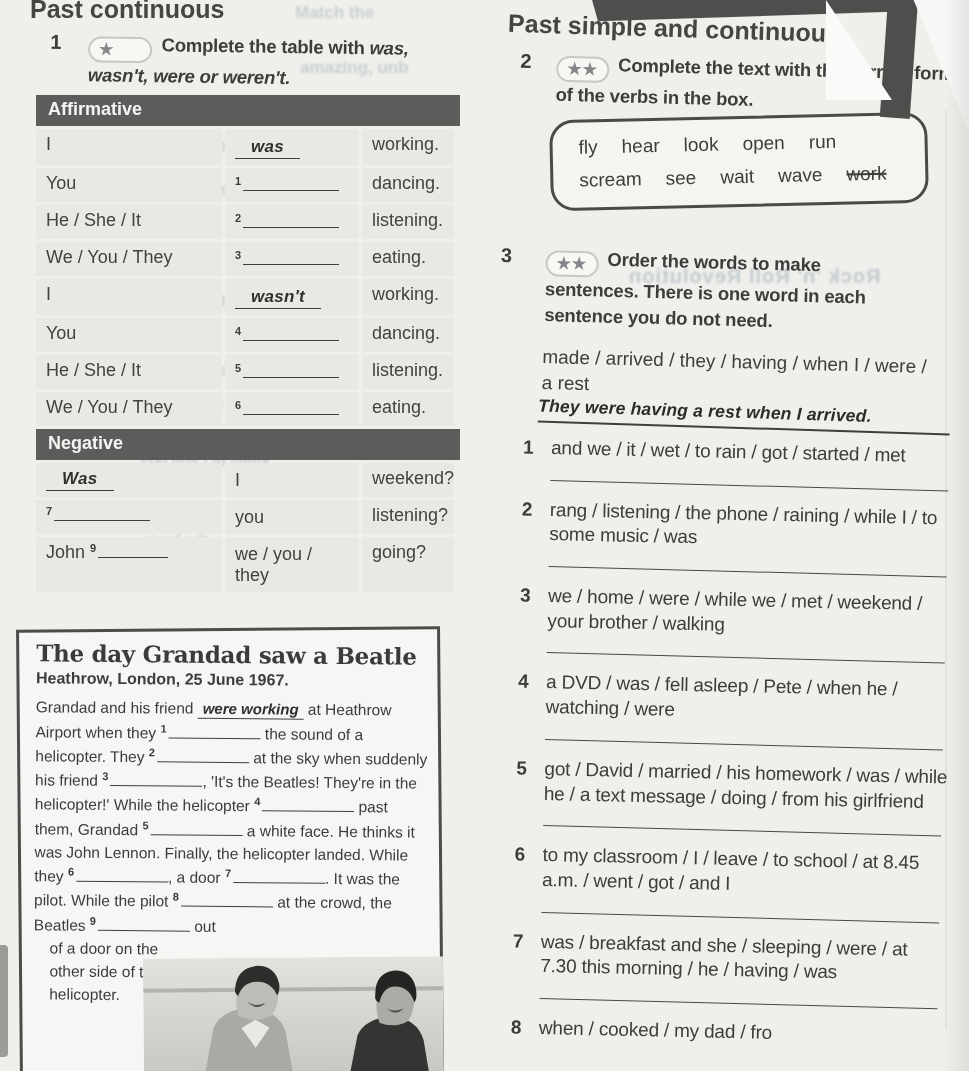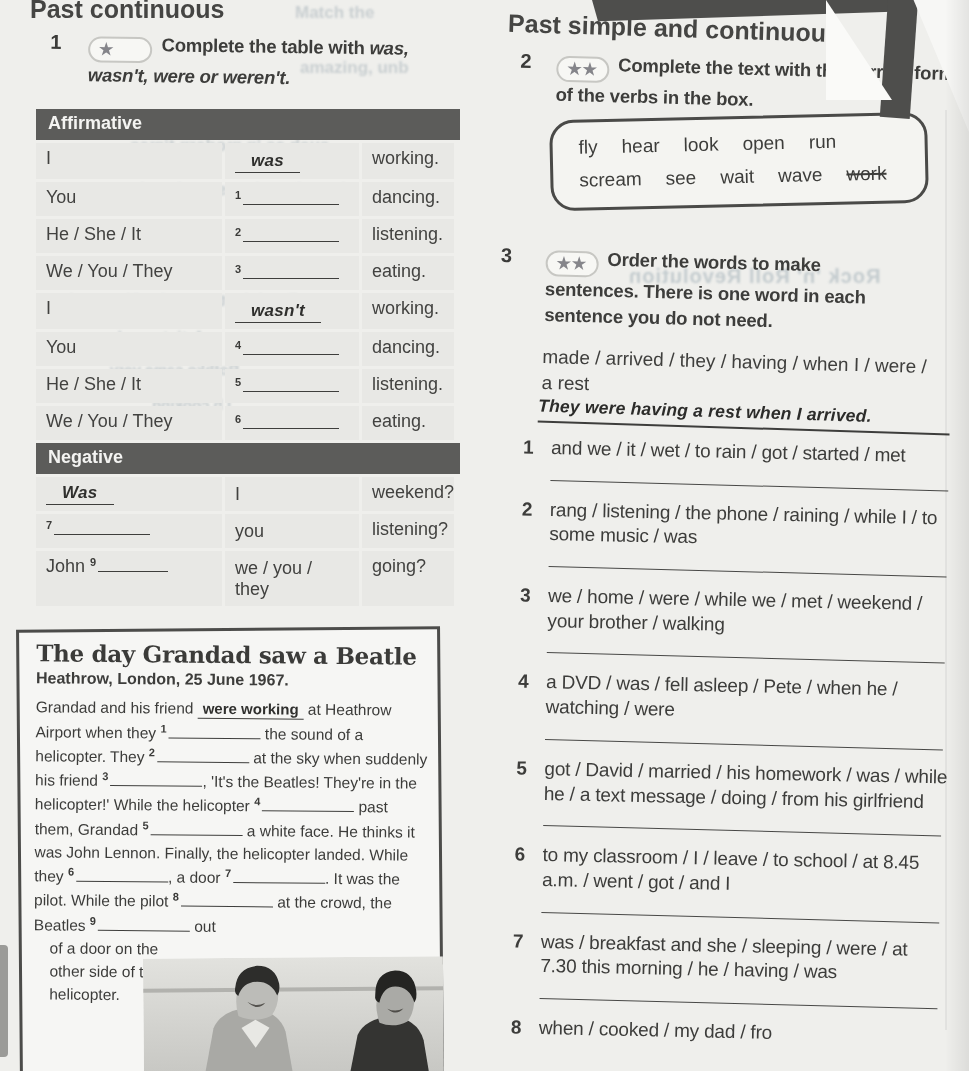--- a/index.html
+++ b/index.html
@@ -36,36 +36,36 @@
   .badge.one{padding-right:36px;}
   .iv{font-style:italic;}
   sup.bn{font-size:11px;font-weight:bold;vertical-align:6px;margin-right:2px;color:#3b3b39;}
   .line{display:inline-block;width:96px;border-bottom:1.6px solid #3e3e3c;height:13px;}
   .hand{font-weight:bold;font-style:italic;font-size:17px;letter-spacing:.3px;color:#2f2f2d;}
   .u{border-bottom:1.6px solid #3e3e3c;padding:0 16px 1px;display:inline-block;}
 
   
   #ex1{left:88px;top:34px;width:392px;transform:rotate(0.8deg);}
   #ex1 .ex-num{left:-38px;}
-  #vtable{position:absolute;left:36px;top:106px;width:424px;z-index:2;}
+  #vtable{position:absolute;left:36px;top:92px;width:424px;z-index:2;}
   .thead{background:#5c5c5a;color:#f4f4f2;font-size:18px;font-weight:bold;padding:4px 12px 6px;margin-top:3px;}
   .trow{display:grid;grid-template-columns:186px 134px 92px;gap:3px;margin-top:3px;}
   .tc{background:#e8e8e5;padding:5px 10px 6px;font-size:18px;color:#424240;}
   .tc.c2{padding-top:7px;}
 
   
   #gbox{position:absolute;left:18px;top:628px;width:424px;height:452px;border:3px solid #4c4c4a;
     background:#f6f6f4;box-sizing:border-box;padding:8px 14px;transform:rotate(-0.5deg);z-index:2;}
   #gbox .inner{transform:rotate(1deg);}
   .gtitle{font-family:"DejaVu Serif",serif;font-size:23px;font-weight:bold;color:#3b3b39;margin:2px 0 3px;letter-spacing:-0.3px;}
   .gsub{font-size:16px;font-weight:bold;color:#3d3d3b;margin:0 0 8px;}
   .gbody{font-size:15.5px;line-height:1.5;color:#47474
 5;width:392px;}
   .gap{display:inline-block;width:92px;border-bottom:1.5px solid #3e3e3c;height:11px;}
-  .hand2{font-weight:bold;font-size:15px;border-bottom:1.8px solid #3e3e3c;padding:0 5px 1px;color:#2f2f2d;}
+  .hand2{font-weight:bold;font-style:italic;font-size:15px;border-bottom:1.8px solid #3e3e3c;padding:0 5px 1px;color:#2f2f2d;}
   .narrow{width:126px;margin-left:16px;}
   #photo{position:absolute;right:-3px;bottom:-3px;width:300px;height:122px;z-index:3;}
 
   
   #head-right{left:508px;top:14px;transform:rotate(1.8deg);}
   #ex2{left:556px;top:56px;width:402px;transform:rotate(1.5deg);}
   #ex2 .ex-num{left:-36px;}
   #vbox{position:absolute;left:550px;top:116px;width:378px;border:3px solid #4a4a48;border-radius:24px;
     box-sizing:border-box;padding:8px 10px 10px 26px;transform:rotate(-1.3deg);
     font-size:19px;color:#3d3d3b;background:rgba(248,248,246,.55);z-index:2;line-height:1.75;}

